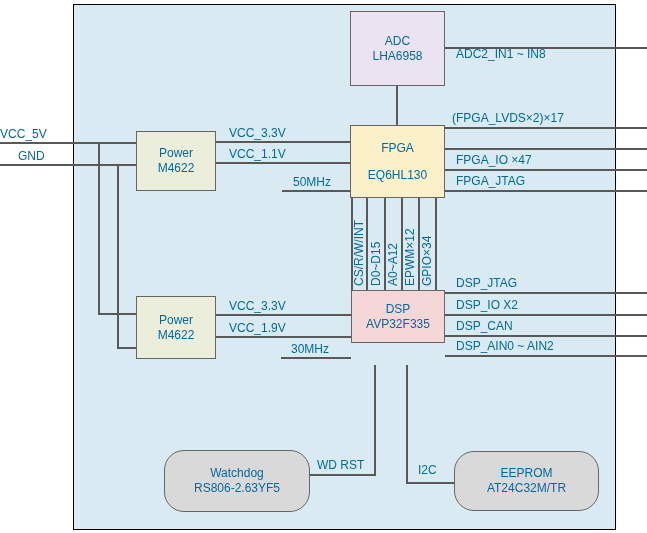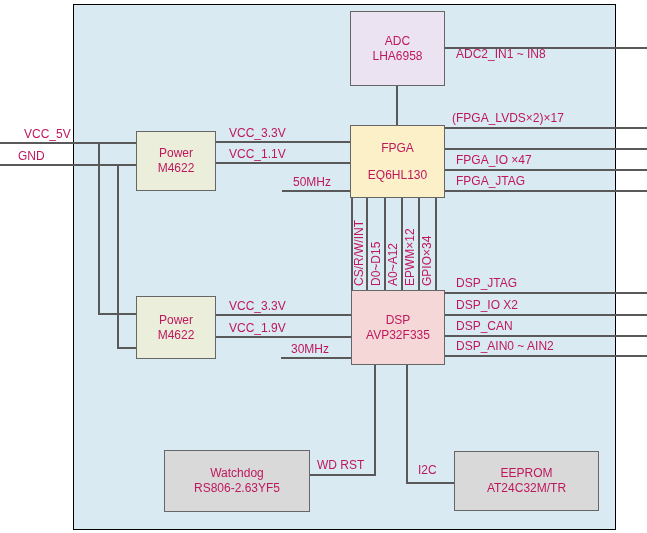--- a/index.html
+++ b/index.html
@@ -2,40 +2,40 @@
 <html><head>
 <meta charset="utf-8">
 <style>
   * { margin: 0; padding: 0; box-sizing: border-box; }
   body { background: #fff; font-family: "Liberation Sans", sans-serif; }
   .canvas {
     position: relative;
     width: 647px; height: 533px;
     background: #ffffff;
     overflow: hidden;
-    font-size: 12px; color: #be185d;
+    font-size: 12px; color: #0369a1;
   }
   .main-box {
     position: absolute;
     left: 73px; top: 4px; width: 543px; height: 526px;
     background: #d9eaf2;
     border: 1px solid #000;
   }
   .block {
     position: absolute;
     border: 1.5px solid #666;
     display: flex; flex-direction: column;
     align-items: center; justify-content: center;
     text-align: center; line-height: 15px;
   }
   .fill-adc   { background: #ece3f2; }
   .fill-fpga  { background: #fcf0c9; gap: 12px; }
   .fill-power { background: #eaeeda; }
   .fill-dsp   { background: #f5d7d8; }
-  .fill-gray  { background: #d9d9d9; }
+  .fill-gray  { background: #d9d9d9; border-radius: 20px; }
   .hline { position: absolute; height: 2px; background: #595959; }
   .vline { position: absolute; width: 2px; background: #595959; }
   .lbl { position: absolute; white-space: nowrap; height: 14px; line-height: 14px; }
   .buslbl {
     position: absolute;
     white-space: nowrap;
     width: 75px;
     transform: rotate(-90deg);
     transform-origin: 0 100%;
     text-align: left;
@@ -96,36 +96,36 @@
   <div class="block fill-fpga" style="left:350px; top:125px; width:95px; height:73px;">
     <div>FPGA</div>
     <div>EQ6HL130</div>
   </div>
 
   <div class="block fill-power" style="left:136px; top:296px; width:80px; height:63px;">
     <div>Power</div>
     <div>M4622</div>
   </div>
 
-  <div class="block fill-dsp" style="left:351px; top:290px; width:94px; height:75px;">
+  <div class="block fill-dsp" style="left:351px; top:290px; width:94px; height:53px;">
     <div>DSP</div>
     <div>AVP32F335</div>
   </div>
 
   <div class="block fill-gray" style="left:164px; top:450px; width:146px; height:62px;">
     <div>Watchdog</div>
     <div>RS806-2.63YF5</div>
   </div>
 
   <div class="block fill-gray" style="left:454px; top:451px; width:145px; height:60px;">
     <div>EEPROM</div>
     <div>AT24C32M/TR</div>
   </div>
 
-  <span class="lbl" style="left:24px;   top:127px;">VCC_5V</span>
+  <span class="lbl" style="left:0;   top:127px;">VCC_5V</span>
   <span class="lbl" style="left:18px;  top:149px;">GND</span>
   <span class="lbl" style="left:229px; top:126px;">VCC_3.3V</span>
   <span class="lbl" style="left:229px; top:147px;">VCC_1.1V</span>
   <span class="lbl" style="left:293px; top:175px;">50MHz</span>
   <span class="lbl" style="left:229px; top:299px;">VCC_3.3V</span>
   <span class="lbl" style="left:229px; top:321px;">VCC_1.9V</span>
   <span class="lbl" style="left:291px; top:342px;">30MHz</span>
   <span class="lbl" style="left:456px; top:31px;margin-top:16px;">ADC2_IN1 ~ IN8</span>
   <span class="lbl" style="left:452px; top:111px;">(FPGA_LVDS×2)×17</span>
   <span class="lbl" style="left:456px; top:153px;">FPGA_IO ×47</span>

